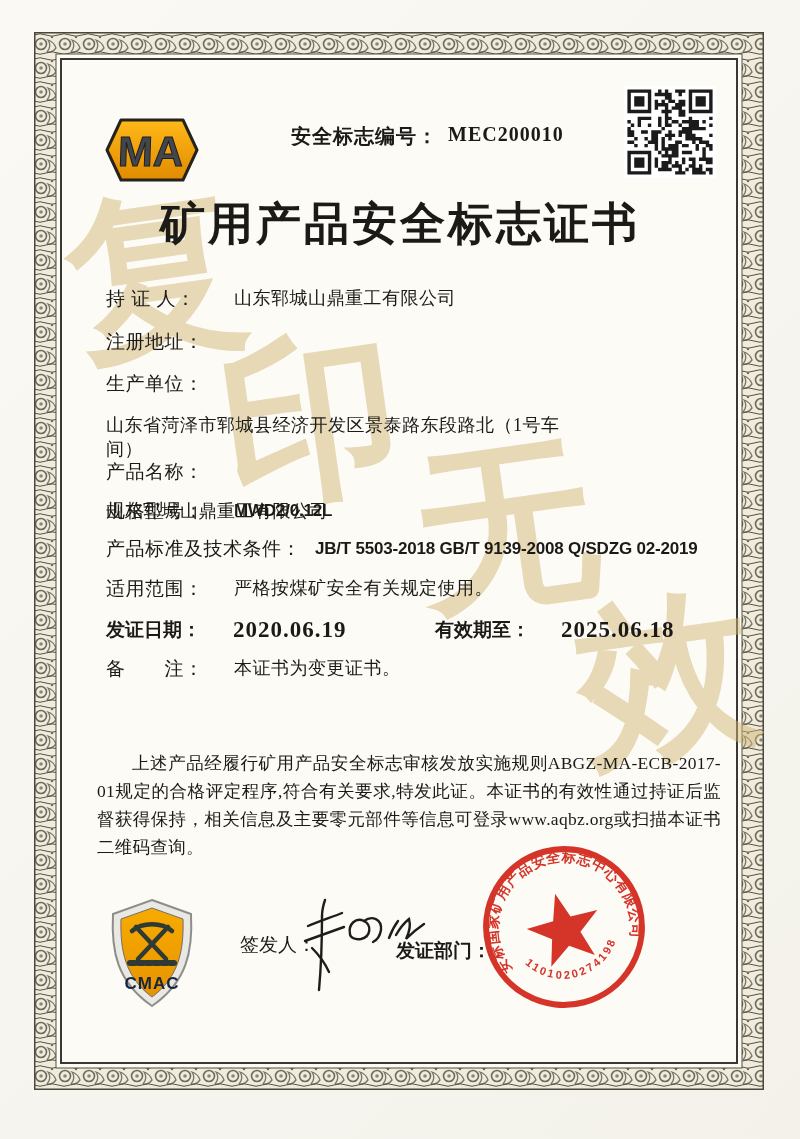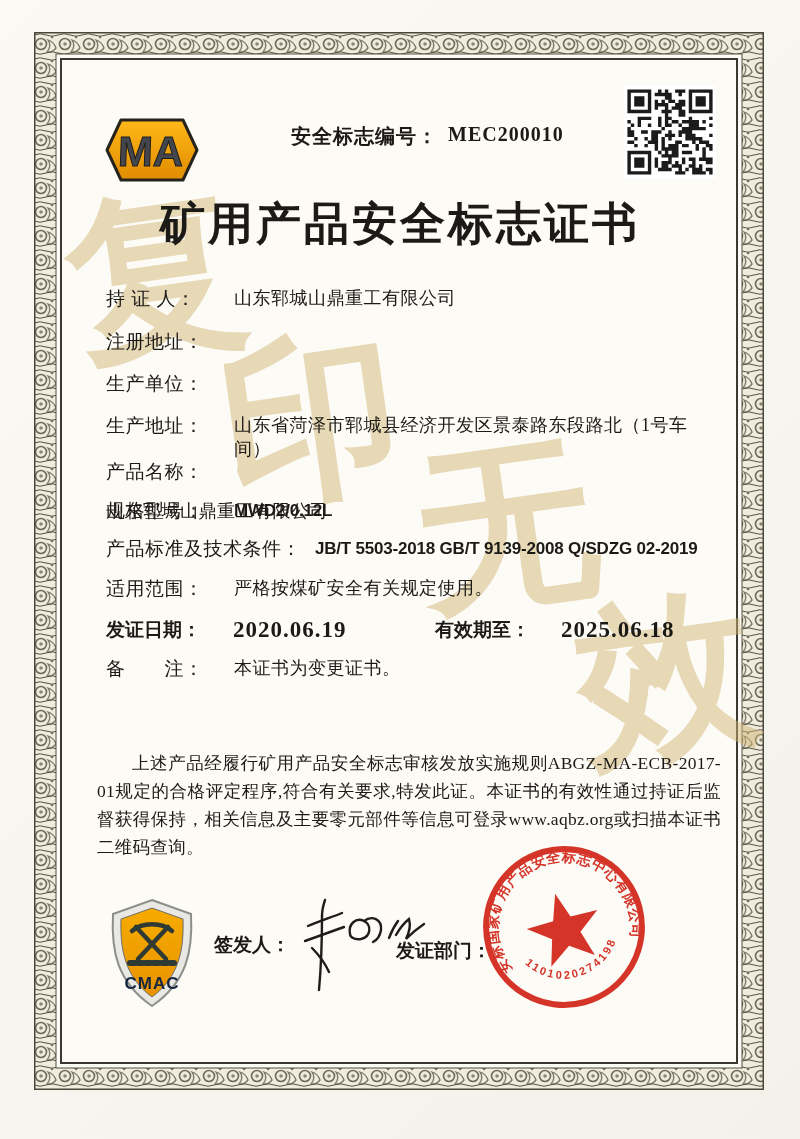--- a/index.html
+++ b/index.html
@@ -34,21 +34,21 @@
   #row-dates{position:absolute;left:106px;top:617px;width:640px;height:26px;text-align:right;}
   #row-dates .dlab{position:absolute;font-family:"Liberation Sans",sans-serif;
       font-weight:700;font-size:19px;white-space:nowrap;}
   #row-dates .dval{position:absolute;font-weight:700;font-size:23px;
       letter-spacing:1px;white-space:nowrap;}
   
   #statement{left:97px;top:749px;width:624px;font-size:17.5px;line-height:28px;
       text-align:justify;text-indent:2em;letter-spacing:0.3px;}
   
   #cmac{left:102px;top:897px;}
-  #signer-label{left:214px;top:932px;font-size:19px;font-weight:700;white-space:nowrap;}
+  #signer-label{left:240px;top:932px;font-size:19px;font-weight:400;white-space:nowrap;}
   #signature{left:292px;top:886px;}
   #issuer-label{left:396px;top:938px;font-size:19px;font-weight:700;white-space:nowrap;}
   #seal{left:477px;top:840px;}
 </style>
 </head>
 <body>
 
 <svg id="frame" class="abs" width="730" height="1058">
   <defs>
     <pattern id="scrollpat" width="24" height="24" patternUnits="userSpaceOnUse">
@@ -103,21 +103,20 @@
   <span class="value">山东郓城山鼎重工有限公司</span>
 </div>
 <div class="row" style="top:329px;">
   <span class="label">注册地址：</span>
 </div>
 <div class="row" style="top:371px;flex-direction:column;">
   <span class="label">生产单位：</span>
   <span class="value">山东郓城山鼎重工有限公司</span>
 </div>
 <div class="row" style="top:413px;">
-  <span class="label">生产地址：</span>
   <span class="value">山东省菏泽市郓城县经济开发区景泰路东段路北（1号车间）</span>
 </div>
 <div class="row" style="top:459px;">
   <span class="label">产品名称：</span>
 </div>
 <div class="row" style="top:498px;">
   <span class="label">规格型号：</span>
   <span class="value std">MWD2/0.12L</span>
 </div>
 <div class="row wide" style="top:536px;">

